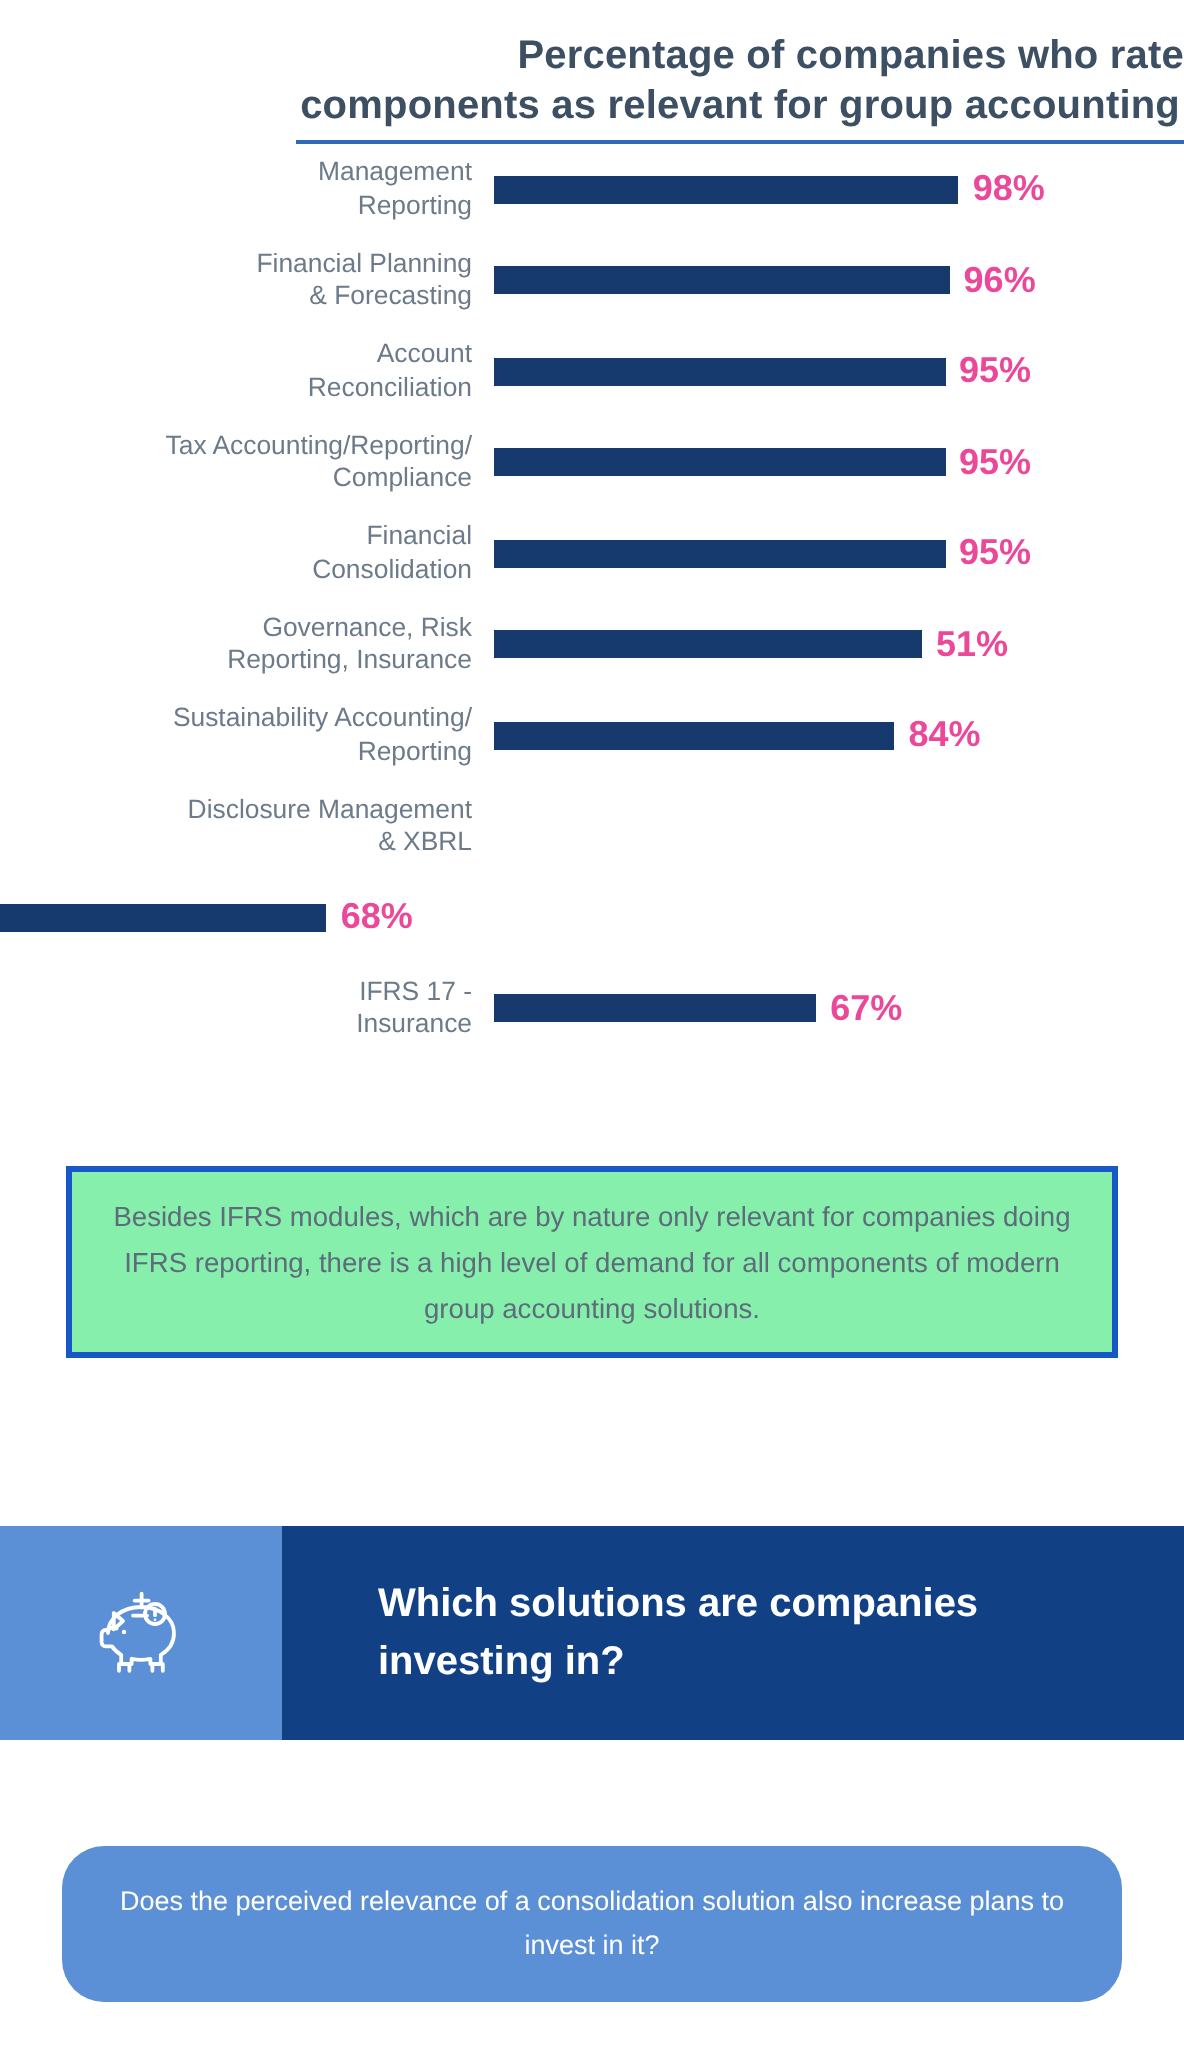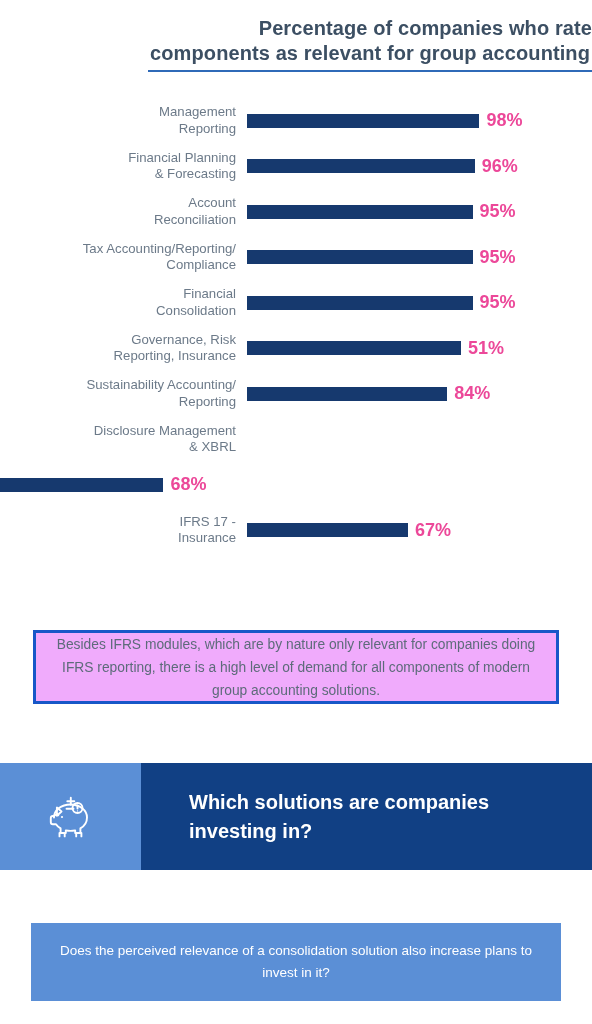--- a/index.html
+++ b/index.html
@@ -30,21 +30,20 @@
     text-align: right;
   }
   .title-line-2 {
     display: inline-block;
     padding: 0 2px 4px 2px;
     border-bottom: 2.5px solid #2f6ab8;
   }
 
   
   .chart {
-    margin-top: 26px;
     padding: 0 0 0 0;
   }
   .chart-row {
     display: flex;
     align-items: center;
     height: 45.5px;
   }
   .row-label {
     width: 247px;
     text-align: right;
@@ -73,28 +72,27 @@
     margin-left: 7px;
     white-space: nowrap;
   }
 
   
   .callout {
     position: absolute;
     left: 33px;
     top: 583px;
     width: 526px;
-    height: 74px;
+    height: 96px;
     box-sizing: border-box;
     border: 3px solid #1757c8;
-    background: #f0abfc;
+    background: #86efac;
     display: flex;
     align-items: center;
     justify-content: center;
-    margin-top: 47px;
   }
   .callout-text {
     text-align: center;
     font-size: 13.8px;
     line-height: 23px;
     color: #5d6b7a;
     padding: 0 18px;
   }
 
   
@@ -133,20 +131,21 @@
   .subbanner {
     position: absolute;
     left: 31px;
     top: 923px;
     width: 530px;
     height: 78px;
     background: #5b8fd6;
     display: flex;
     align-items: center;
     justify-content: center;
+    border-radius: 21px;
   }
   .subbanner-text {
     color: #ffffff;
     font-size: 13.5px;
     line-height: 22px;
     text-align: center;
     padding: 0 24px;
   }
 </style>
 </head>

